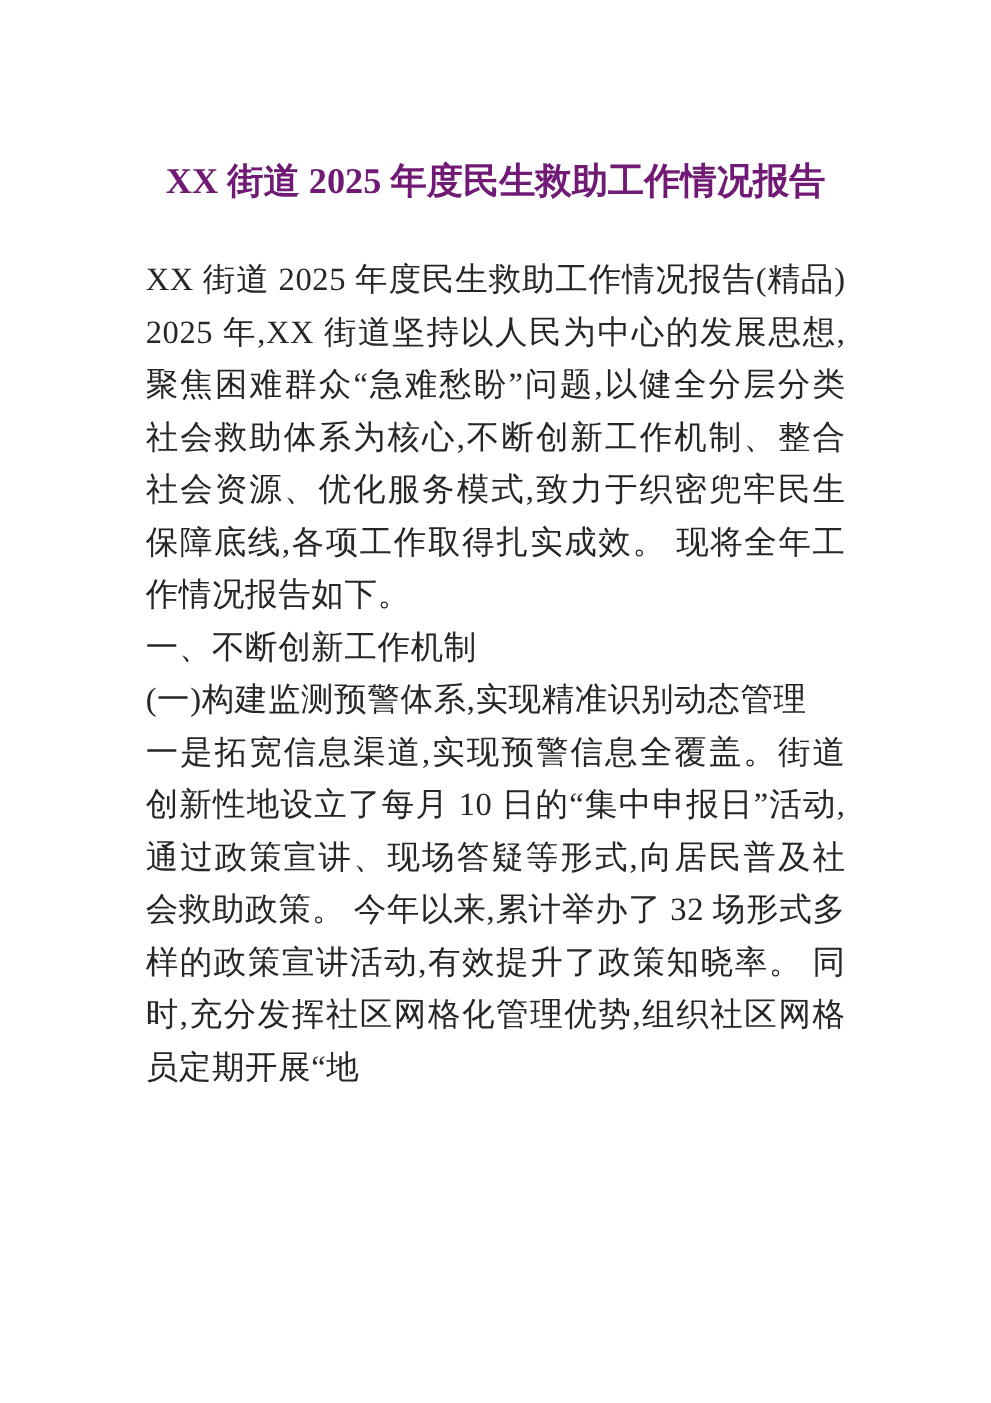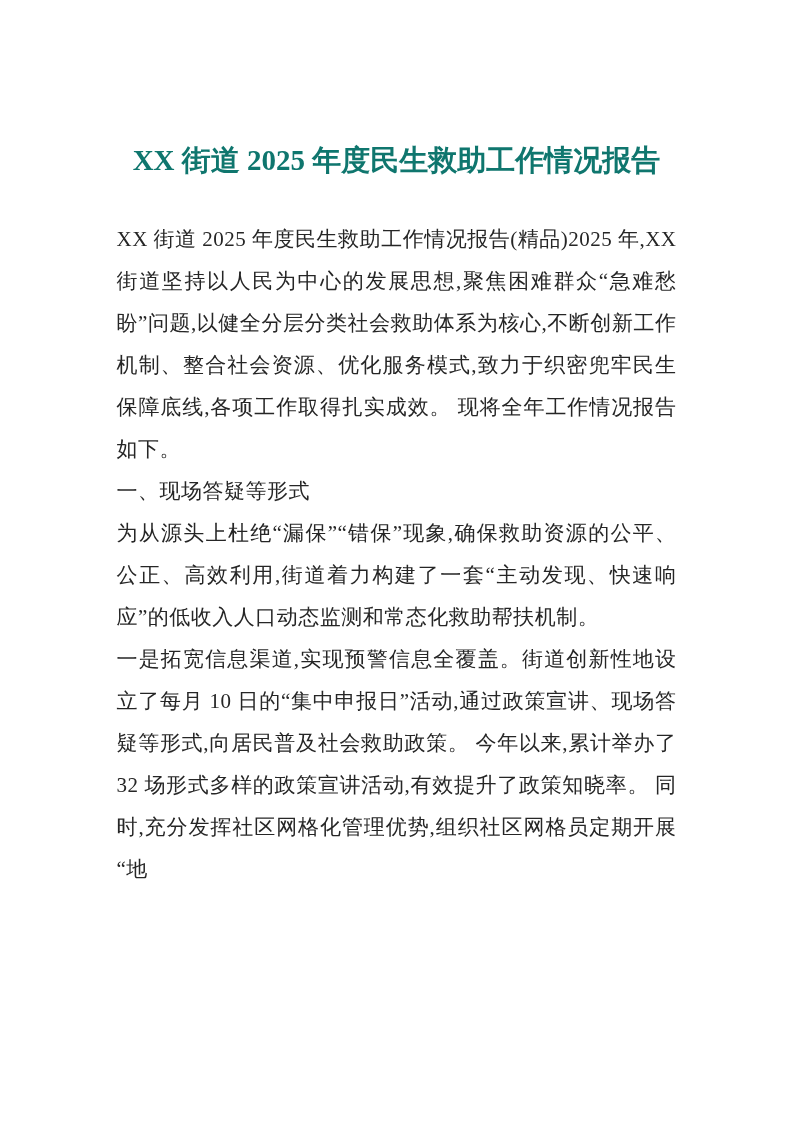--- a/index.html
+++ b/index.html
@@ -12,53 +12,53 @@
     width: 793px;
     height: 1122px;
     background: #ffffff;
     overflow: hidden;
     font-family: "Liberation Serif", "DejaVu Serif", serif;
     box-sizing: border-box;
     padding-top: 121px;
   }
   .doc-title {
     width: 600px;
-    margin: 15px auto;
+    margin: 0 auto;
     text-align: center;
     font-weight: bold;
-    color: #0f766e;
+    color: #701a75;
     font-size: 29px;
     line-height: 48px;
   }
   .doc-title .title-line {
     display: block;
   }
   .doc-body {
     width: 560px;
     margin: 34px auto 0 auto;
     color: #262626;
   }
   .doc-body p.para {
     margin: 0;
     padding: 0;
-    font-size: 21px;
+    font-size: 26px;
     line-height: 42px;
     text-align: justify;
     text-justify: inter-character;
     letter-spacing: 0.5px;
     word-break: break-all;
   }
 </style>
 </head>
 <body>
 
 <div class="page">
   <h1 class="doc-title">
     <span class="title-line">XX 街道 2025 年度民生救助工作情况报告</span>
   </h1>
 
   <div class="doc-body">
       <p class="para">XX 街道 2025 年度民生救助工作情况报告(精品)2025 年,XX 街道坚持以人民为中心的发展思想,聚焦困难群众“急难愁盼”问题,以健全分层分类社会救助体系为核心,不断创新工作机制、整合社会资源、优化服务模式,致力于织密兜牢民生保障底线,各项工作取得扎实成效。 现将全年工作情况报告如下。</p>
-      <p class="para">一、现场答疑等形式</p>
-      <p class="para">为从源头上杜绝“漏保”“错保”现象,确保救助资源的公平、公正、高效利用,街道着力构建了一套“主动发现、快速响应”的低收入人口动态监测和常态化救助帮扶机制。</p>
+      <p class="para">一、不断创新工作机制</p>
+      <p class="para">(一)构建监测预警体系,实现精准识别动态管理</p>
       <p class="para">一是拓宽信息渠道,实现预警信息全覆盖。街道创新性地设立了每月 10 日的“集中申报日”活动,通过政策宣讲、现场答疑等形式,向居民普及社会救助政策。 今年以来,累计举办了 32 场形式多样的政策宣讲活动,有效提升了政策知晓率。 同时,充分发挥社区网格化管理优势,组织社区网格员定期开展“地</p>
     </div>
 </div>
 
 </body></html>

